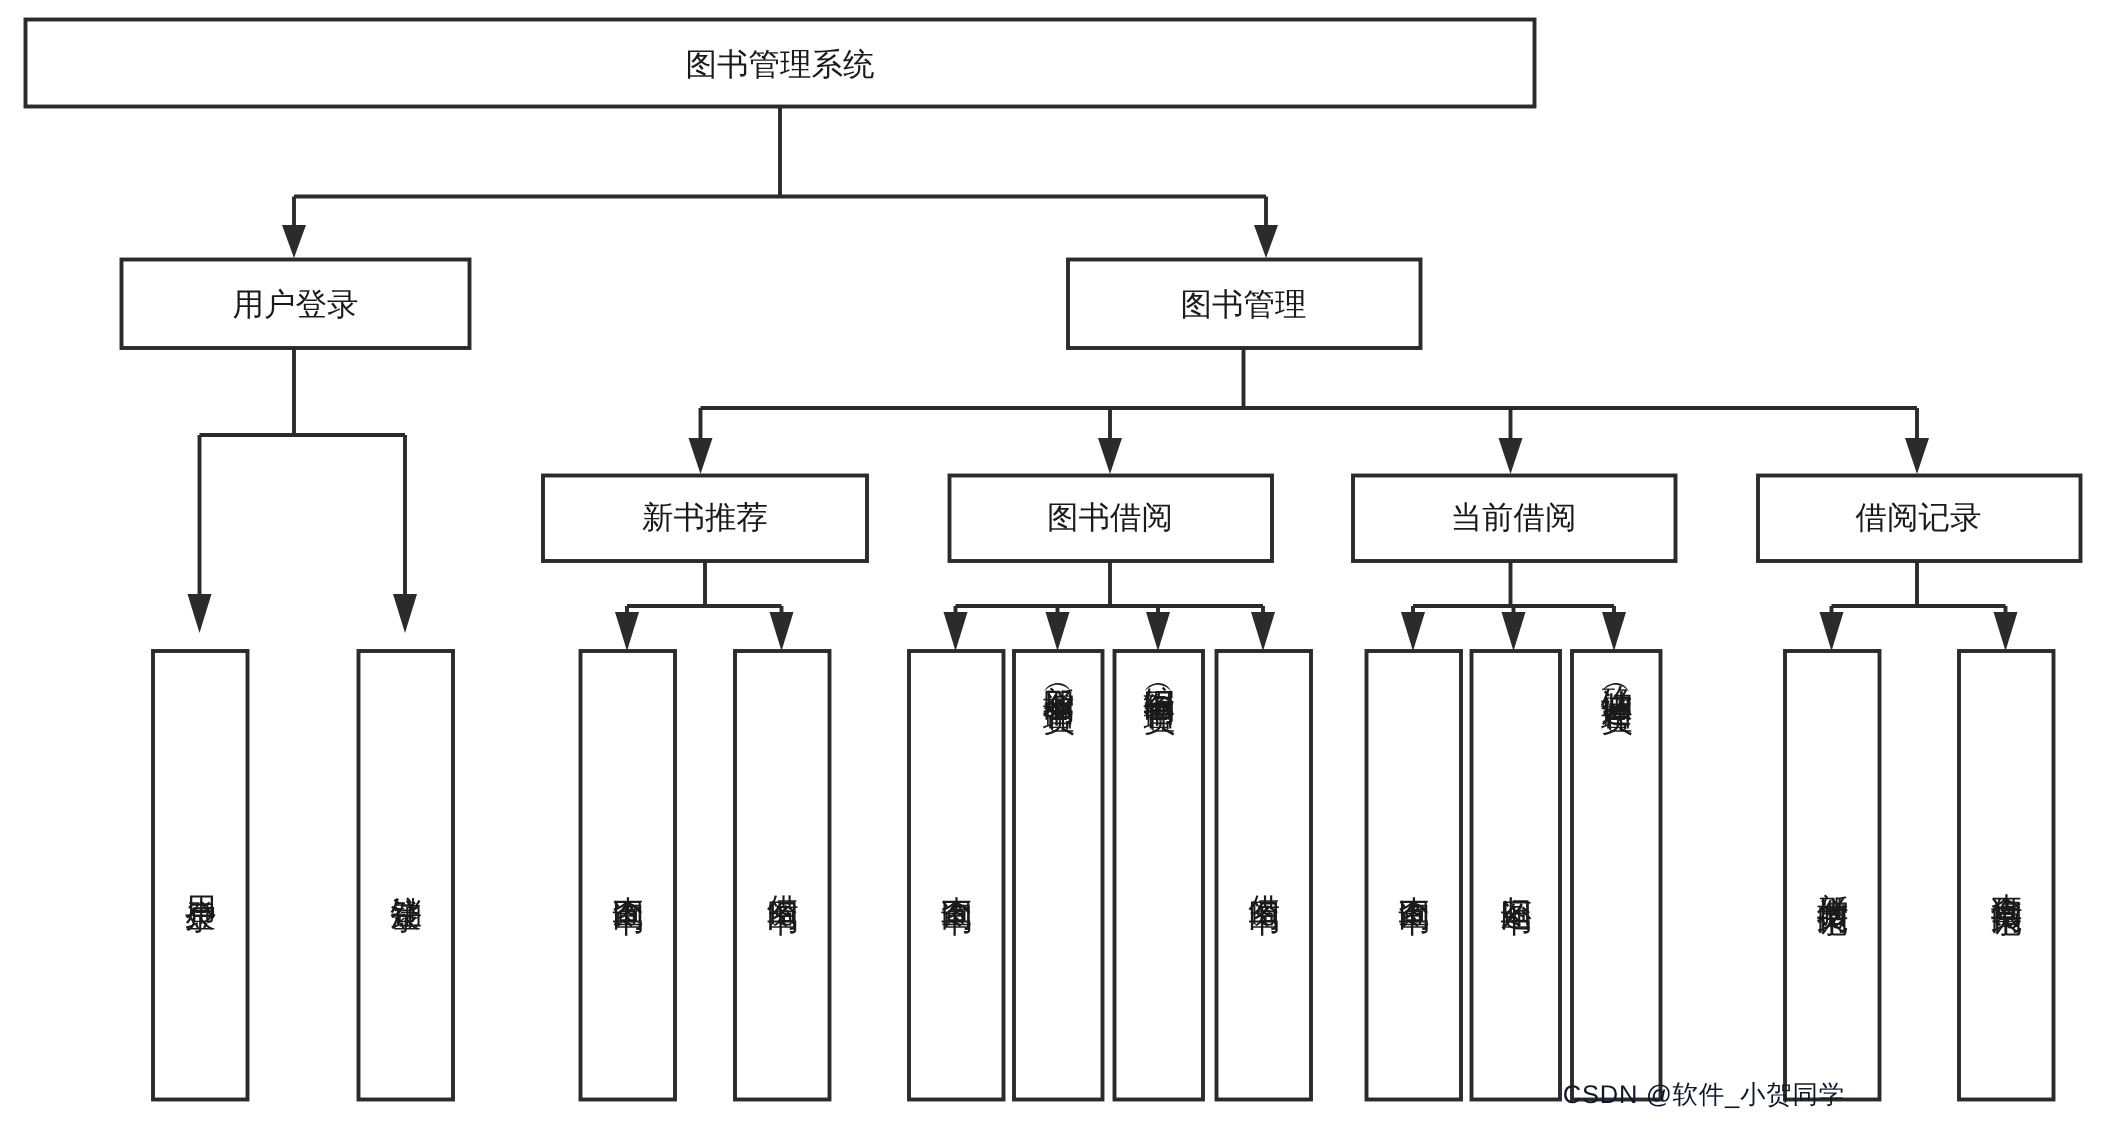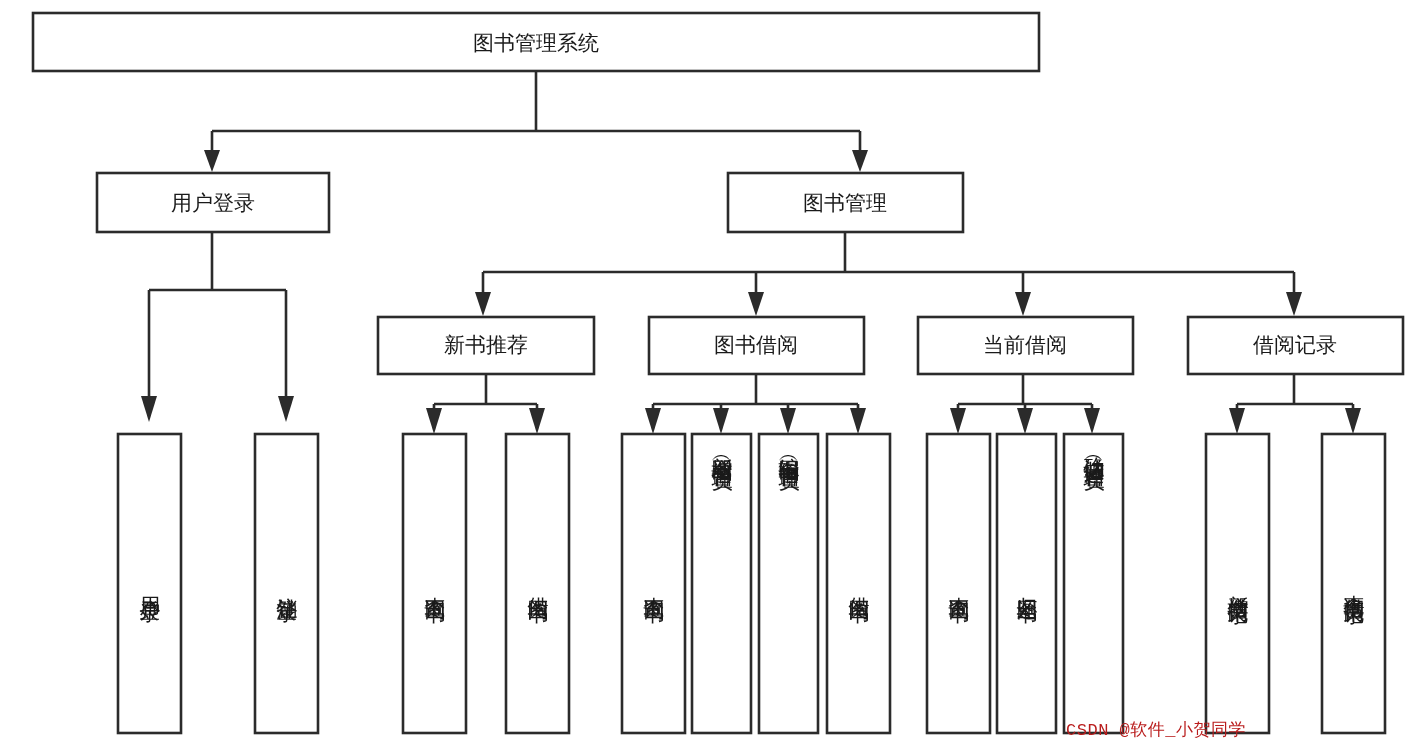--- a/index.html
+++ b/index.html
@@ -10,21 +10,21 @@
   body {
     width: 1405px;
     height: 747px;
     font-family: "DejaVu Sans", "Liberation Sans", sans-serif;
     overflow: hidden;
     position: relative;
   }
   #diagram-root {
     position: absolute;
     top: 0;
-    left: 16px;
+    left: 0;
     width: 1238px;
     height: 747px;
   }
   svg.diagram {
     display: block;
     width: 1405px;
     height: 747px;
   }
   .node-box {
     fill: #ffffff;
@@ -62,23 +62,23 @@
     font-size: 21px;
     line-height: 1.18;
     letter-spacing: 2px;
     color: #1a1a1a;
     white-space: nowrap;
   }
   .watermark {
     position: absolute;
     right: 8px;
     bottom: 6px;
-    font-family: Liberation Mono, monospace;
+    font-family: Liberation Sans, sans-serif;
     font-size: 17px;
-    color: #b91c1c;
+    color: #0f172a;
     letter-spacing: 0.5px;
     white-space: nowrap;
   }
 </style>
 </head>
 <body>
 
 <div id="diagram-root">
 
   <svg class="diagram" viewBox="0 0 1405 747" xmlns="http://www.w3.org/2000/svg">

